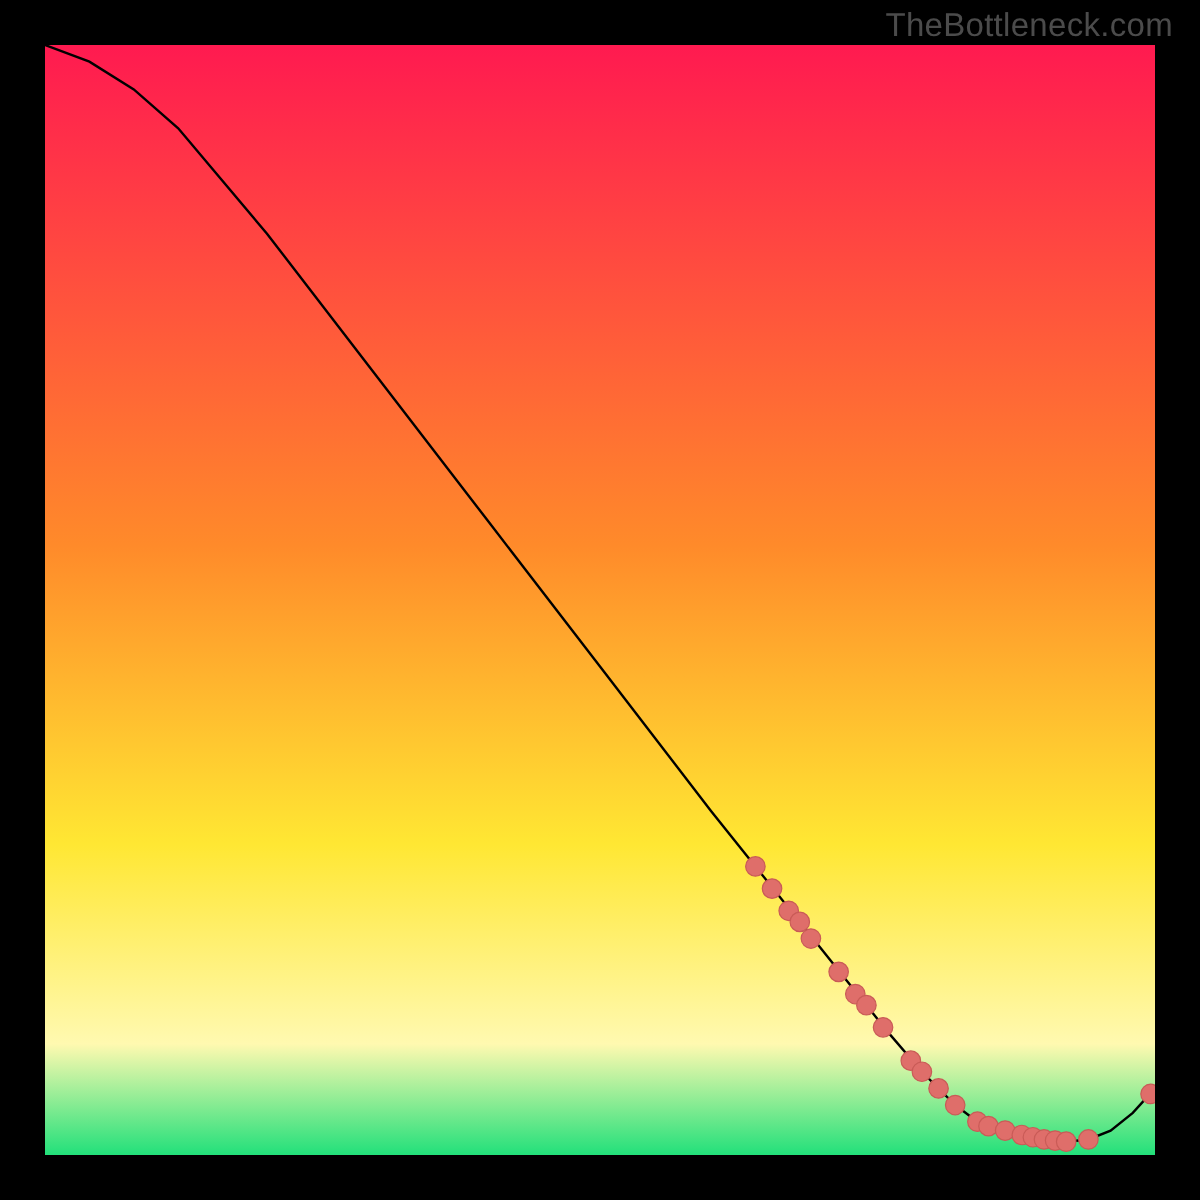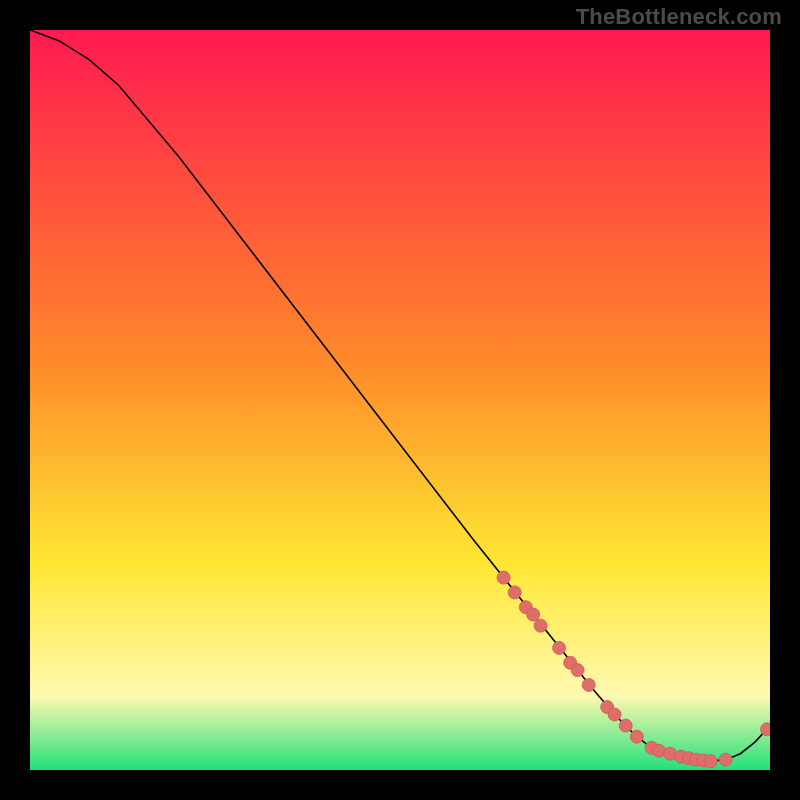--- a/index.html
+++ b/index.html
@@ -15,21 +15,21 @@
     width: 800px;
     height: 800px;
     background: #000;
   }
   .watermark {
     position: absolute;
     top: 4px;
     right: 18px;
     color: #4b4b4b;
     font-size: 22px;
-    font-weight: 700;
+    font-weight: 400;
     letter-spacing: 0.2px;
   }
   .plot {
     position: absolute;
     left: 30px;
     top: 30px;
     width: 740px;
     height: 740px;
     overflow: hidden;
   }

